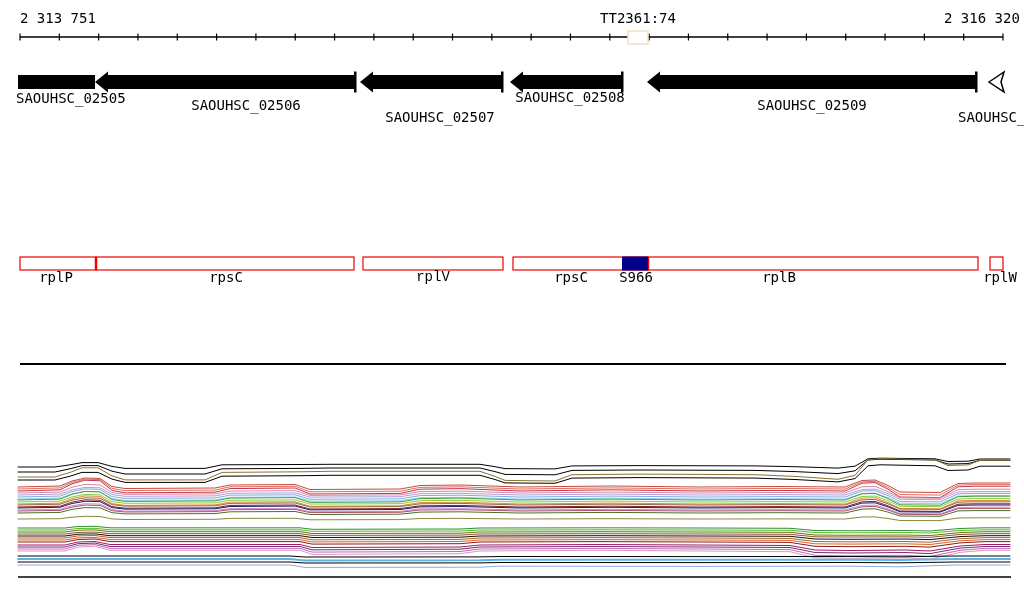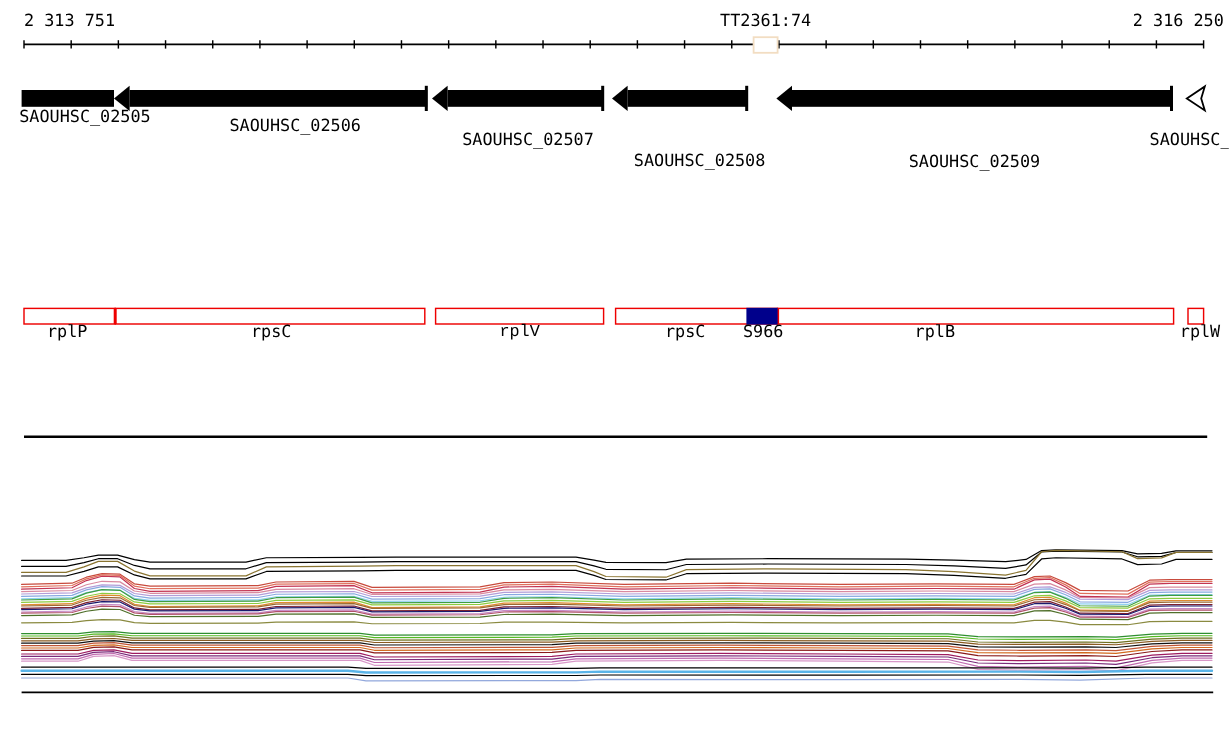--- a/index.html
+++ b/index.html
@@ -118,28 +118,28 @@
     <polyline points="18,551.0 65,551.0 78,547.0 95,546.3 110,550.3 300,550.3 312,554.4 460,553.7 480,551.0 600,550.3 700,551.0 790,551.7 815,557.8 850,558.4 905,557.8 930,559.1 960,552.4 985,550.3 1010,550.3" fill="none" stroke="#d898c8" stroke-width="1" stroke-linejoin="round" stroke-linecap="round"></polyline>
     <polyline points="18,556.0 290,556.0 305,557.0 480,556.9 500,556.5 700,556.6 850,556.5 900,556.8 955,556.0 1010,556.0" fill="none" stroke="#000000" stroke-width="1" stroke-linejoin="round" stroke-linecap="round"></polyline>
     <polyline points="18,559.0 290,559.0 305,560.4 480,560.3 500,559.7 700,559.8 850,559.7 900,560.0 955,559.0 1010,559.0" fill="none" stroke="#5ab4e8" stroke-width="2" stroke-linejoin="round" stroke-linecap="round"></polyline>
     <polyline points="18,562.0 290,562.0 305,563.0 480,562.9 500,562.5 700,562.6 850,562.5 900,562.8 955,562.0 1010,562.0" fill="none" stroke="#000000" stroke-width="1" stroke-linejoin="round" stroke-linecap="round"></polyline>
     <polyline points="18,565.0 290,565.0 305,567.4 480,567.2 500,566.2 700,566.4 850,566.2 900,566.8 955,565.0 1010,565.0" fill="none" stroke="#92a8dc" stroke-width="1" stroke-linejoin="round" stroke-linecap="round"></polyline>
     <line x1="18" y1="577" x2="1011" y2="577" stroke="#000" stroke-width="1.5"></line>
   </svg>
 
 <div class="lbl" style="left:20px;top:13px;">2 313 751</div>
 <div class="lbl center" style="left:638px;top:13px;">TT2361:74</div>
-<div class="lbl" style="left:944px;top:13px;">2 316 250</div>
+<div class="lbl" style="left:944px;top:13px;">2 316 320</div>
 
 <div id="labels">
     <div class="lbl" style="left: 16px; top: 93px;">SAOUHSC_02505</div>
     <div class="lbl center" style="left: 226px; top: 100px; margin-left: 20px;">SAOUHSC_02506</div>
     <div class="lbl center" style="left: 440px; top: 112px;">SAOUHSC_02507</div>
-    <div class="lbl center" style="left: 583px; top: 92px; margin-top: 37px;">SAOUHSC_02508</div>
-    <div class="lbl center" style="left: 812px; top: 100px; margin-top: 30px;">SAOUHSC_02509</div>
+    <div class="lbl center" style="left: 570px; top: 92px;">SAOUHSC_02508</div>
+    <div class="lbl center" style="left: 812px; top: 100px;">SAOUHSC_02509</div>
     <div class="lbl" style="left: 958px; top: 112px;">SAOUHSC_0251</div>
     <div class="lbl center" style="left: 56px; top: 272px;">rplP</div>
     <div class="lbl center" style="left: 226px; top: 272px;">rpsC</div>
     <div class="lbl center" style="left: 433px; top: 272px; font-family: Liberation Mono, monospace;">rplV</div>
     <div class="lbl center" style="left: 571px; top: 272px;">rpsC</div>
     <div class="lbl center" style="left: 779px; top: 272px; text-align: right;">rplB</div>
     <div class="lbl center" style="left: 1000px; top: 272px;">rplW</div>
     <div class="lbl center" style="left: 636px; top: 272px;">S966</div>
   </div>
 

